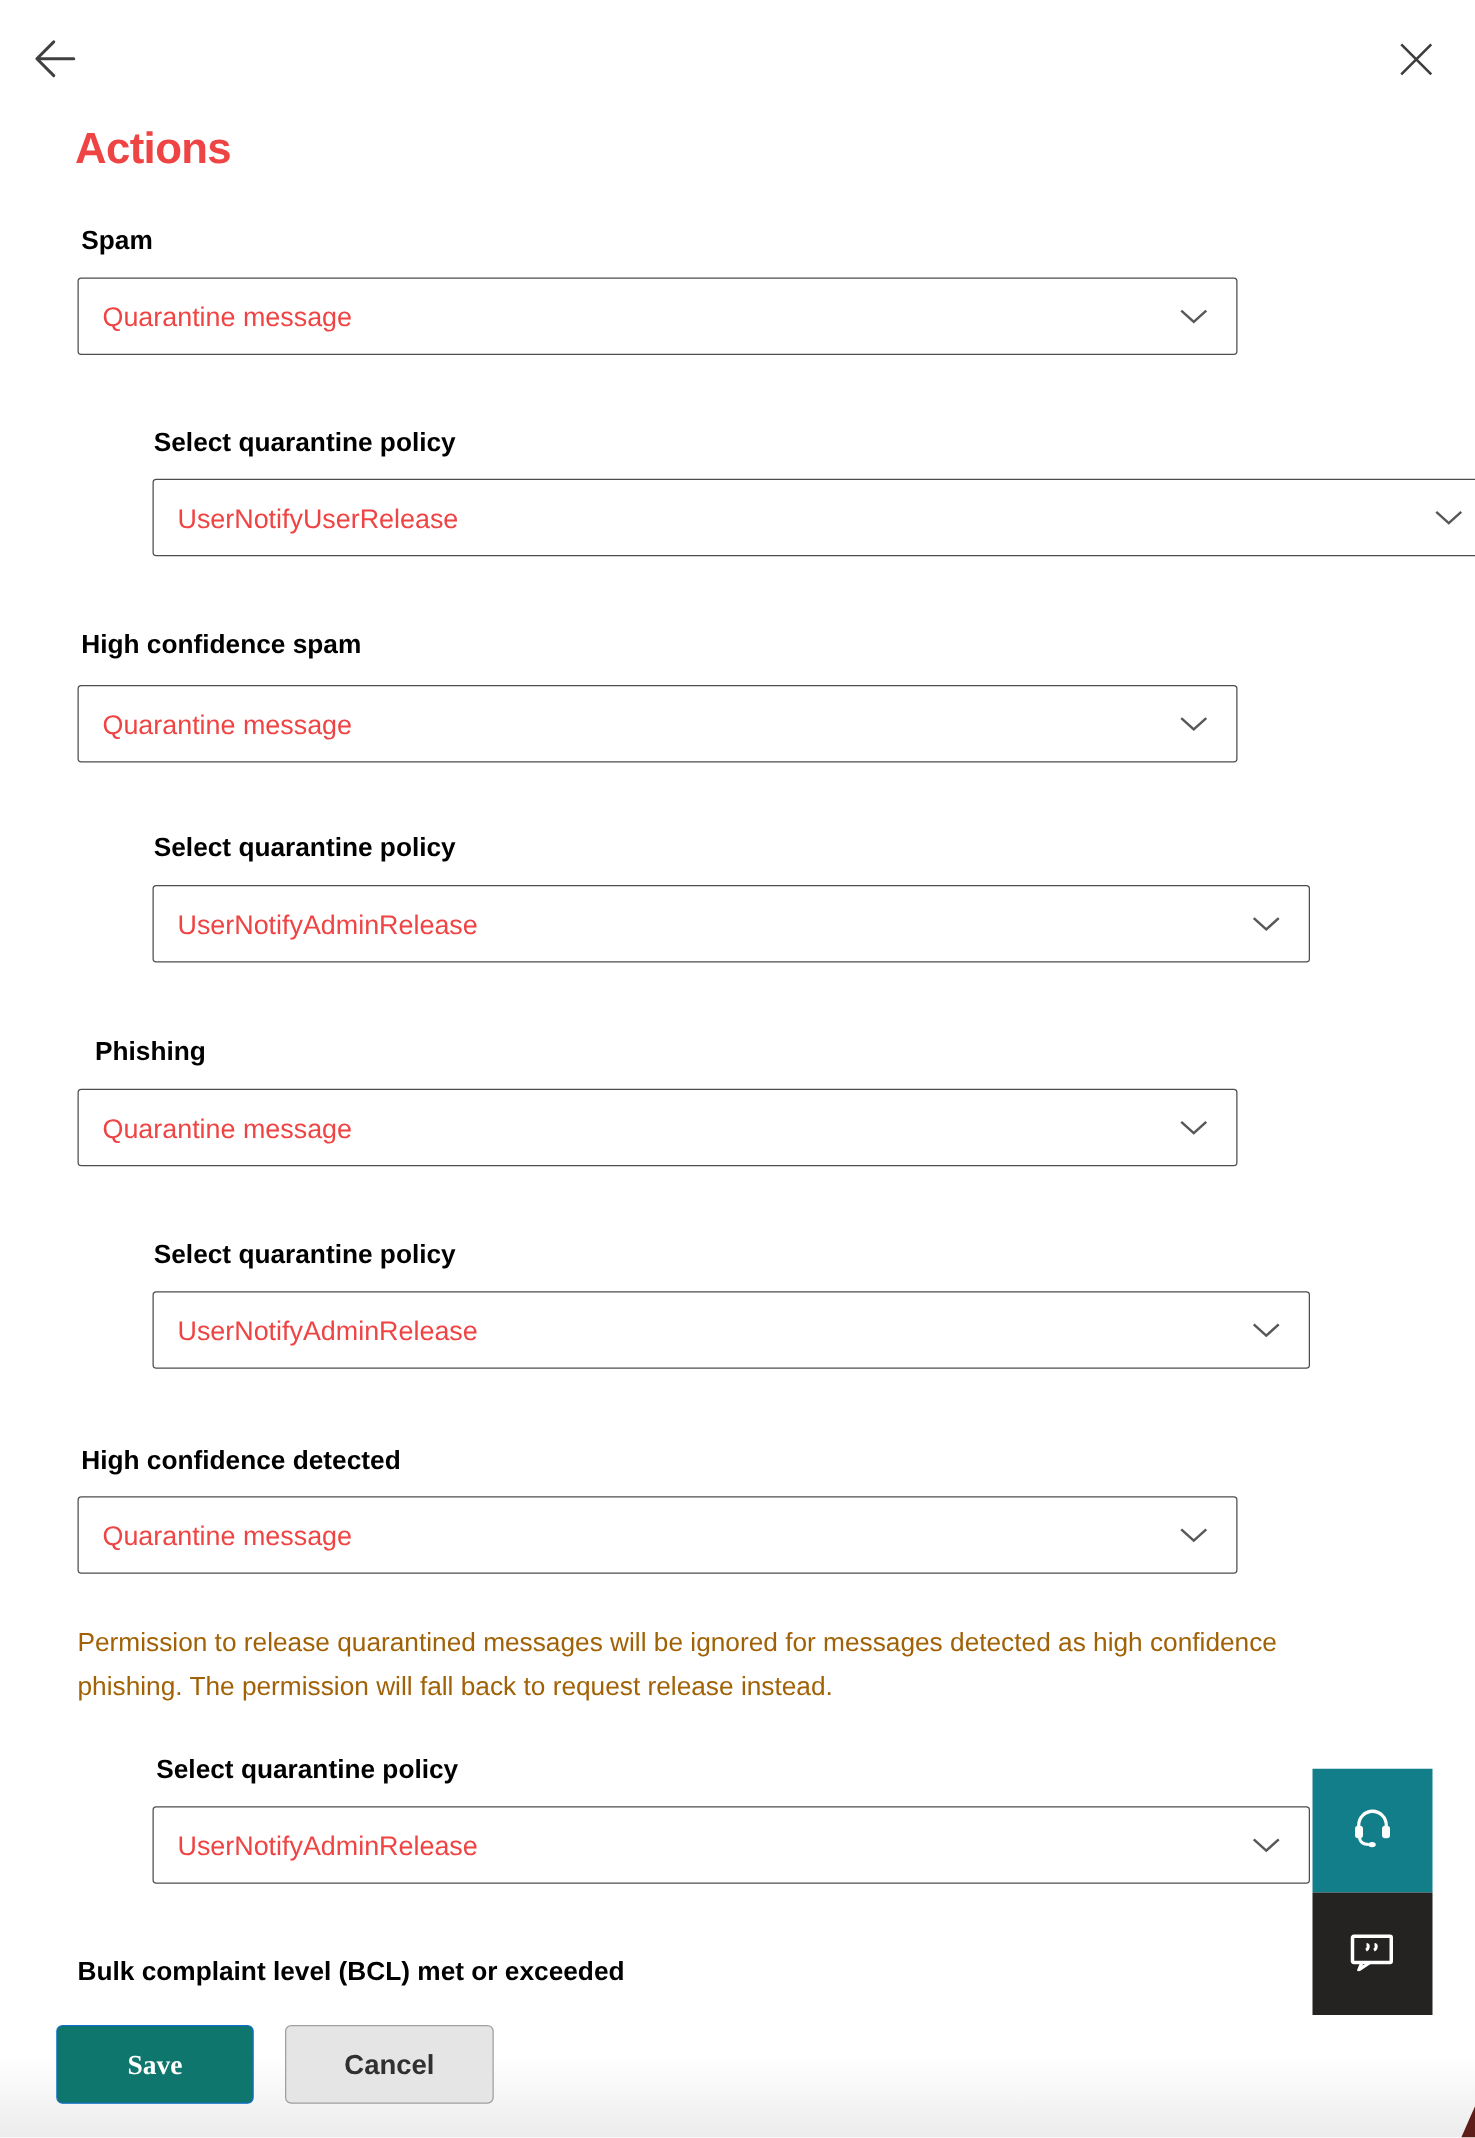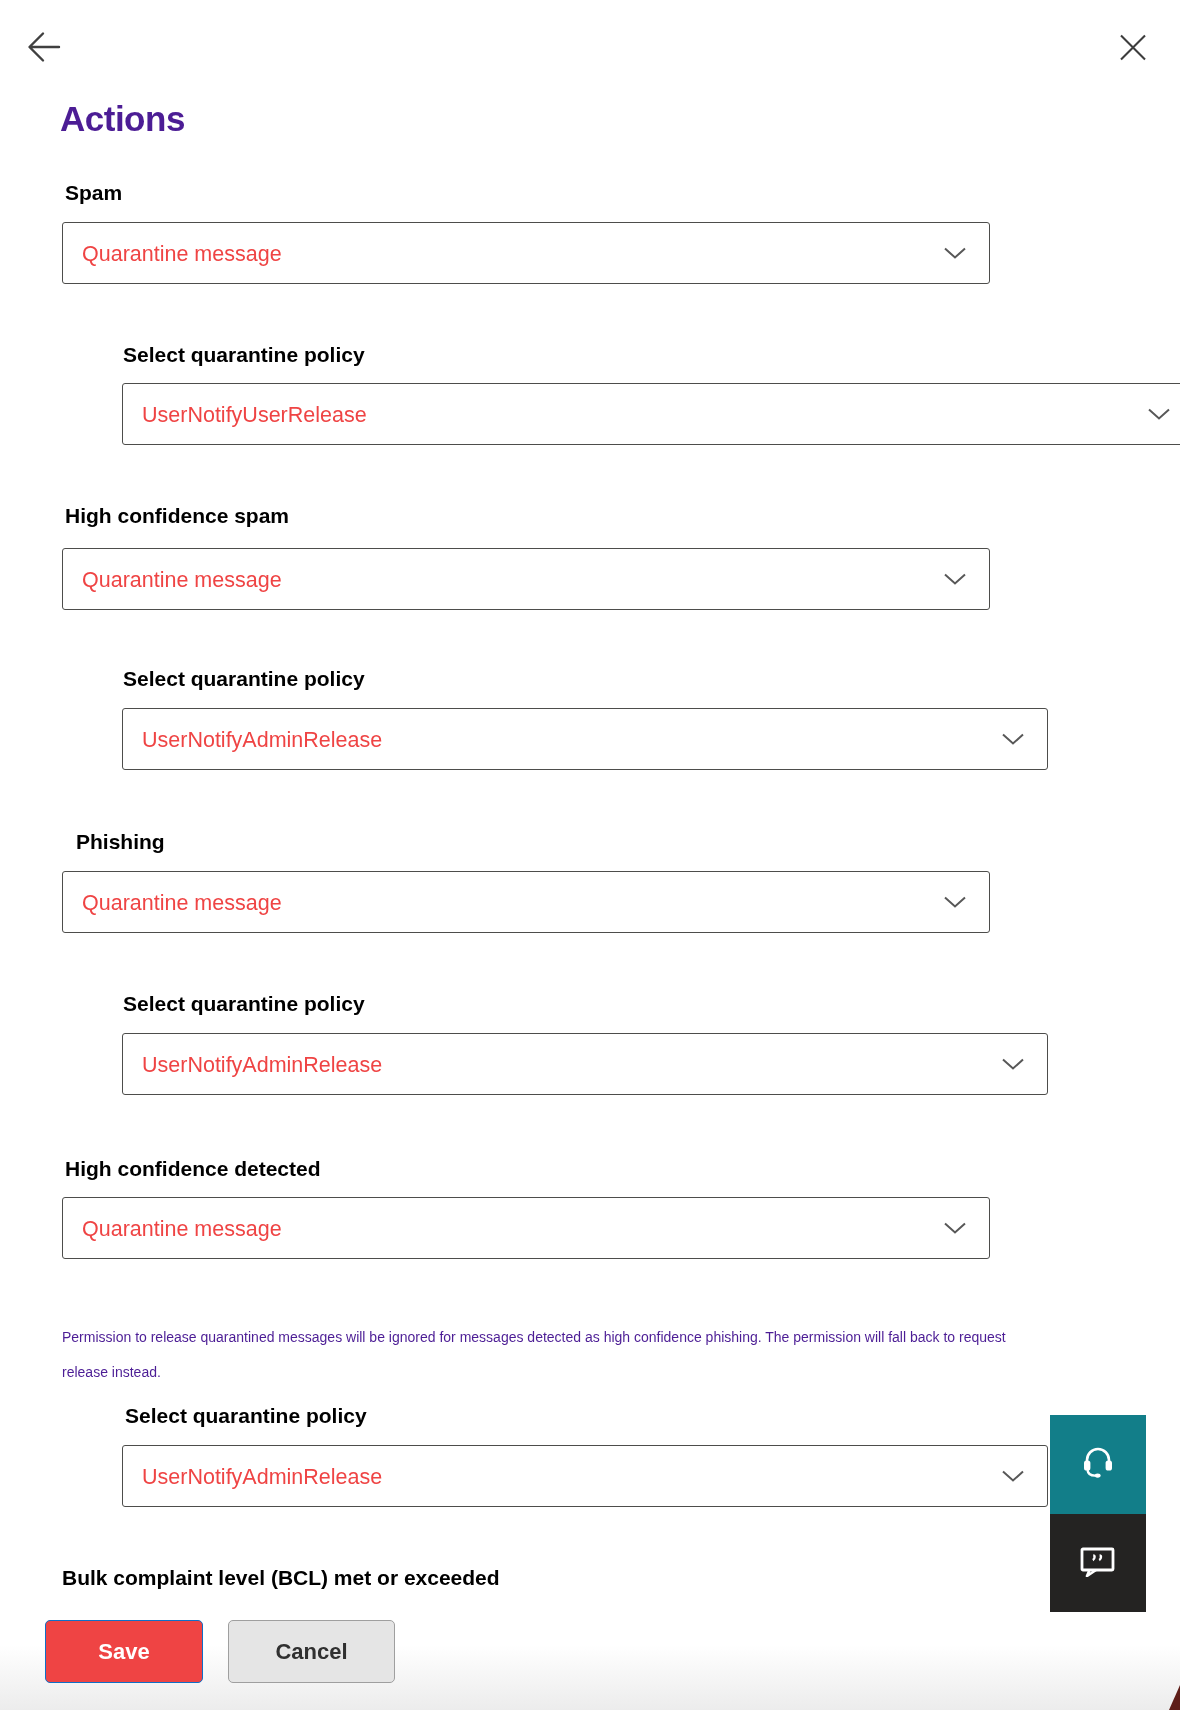--- a/index.html
+++ b/index.html
@@ -4,41 +4,41 @@
 <style>
   html,body{margin:0;padding:0;}
   body{
     width:1180px;height:1710px;position:relative;overflow:hidden;
     background:#ffffff;
     font-family:"Liberation Sans","DejaVu Sans",sans-serif;
     -webkit-font-smoothing:antialiased;
   }
   .abs{position:absolute;}
   .iconbtn{background:none;border:none;padding:0;cursor:pointer;line-height:0;}
-  .title{font-size:35px;font-weight:700;color:#4c1d95;letter-spacing:-0.5px;}
+  .title{font-size:35px;font-weight:700;color:#ef4444;letter-spacing:-0.5px;}
   .lbl{font-size:21px;font-weight:600;color:#000000;white-space:nowrap;}
   .dd{
     height:62px;box-sizing:border-box;background:#fff;
     border:1.6px solid #4d4d4b;border-radius:3px;
     display:flex;align-items:flex-end;
     padding:0 60px 16px 19px;
     font-size:21.5px;color:#ef4444;white-space:nowrap;cursor:pointer;
   }
   .dd .chev{position:absolute;right:22px;top:50%;transform:translateY(-50%);line-height:0;}
-  .note{font-size:14px;line-height:35px;color:#4c1d95;margin-top:23px;}
+  .note{font-size:21px;line-height:35px;color:#a16207;}
   .footer{
     left:0;top:1592px;width:1180px;height:118px;
     background:linear-gradient(to bottom,#ffffff 0%,#ffffff 45%,#ececec 100%);
   }
   .btn{
     box-sizing:border-box;border-radius:5px;font-size:22px;font-weight:600;
     display:flex;align-items:center;justify-content:center;cursor:pointer;
     font-family:"Liberation Sans","DejaVu Sans",sans-serif;
   }
-  .btn-primary{background:#ef4444;border:1.6px solid #0f6fc7;color:#ffffff;}
+  .btn-primary{background:#0f766e;border:1.6px solid #0f6fc7;color:#ffffff;font-family:Liberation Serif, serif;}
   .btn-secondary{background:#e5e5e5;border:1.6px solid #9f9f9f;color:#303030;text-align:right;}
   .widget{display:flex;align-items:center;justify-content:center;border:none;cursor:pointer;padding:0;}
   .widget-help{background:#127e89;}
   .widget-feedback{background:#242322;}
   .corner-sliver{
     right:0;bottom:0;width:0;height:0;
     border-left:11px solid transparent;border-bottom:25px solid #5e1d18;
   }
 </style>
 </head>

